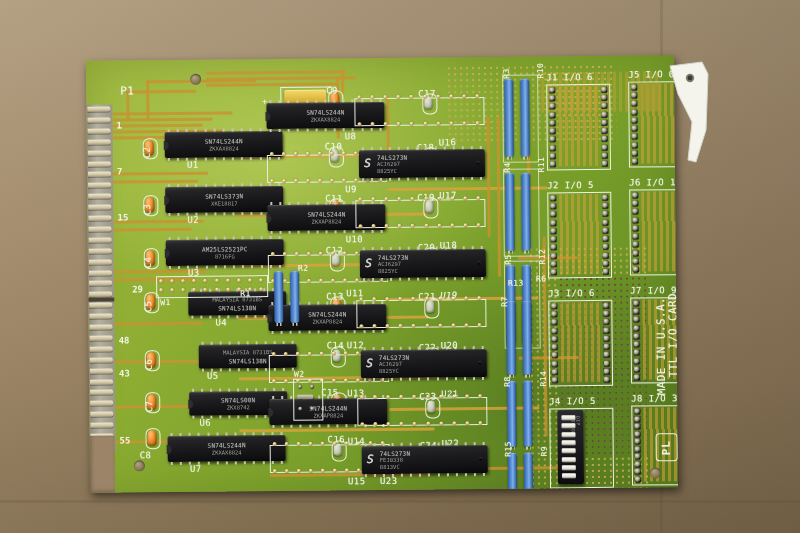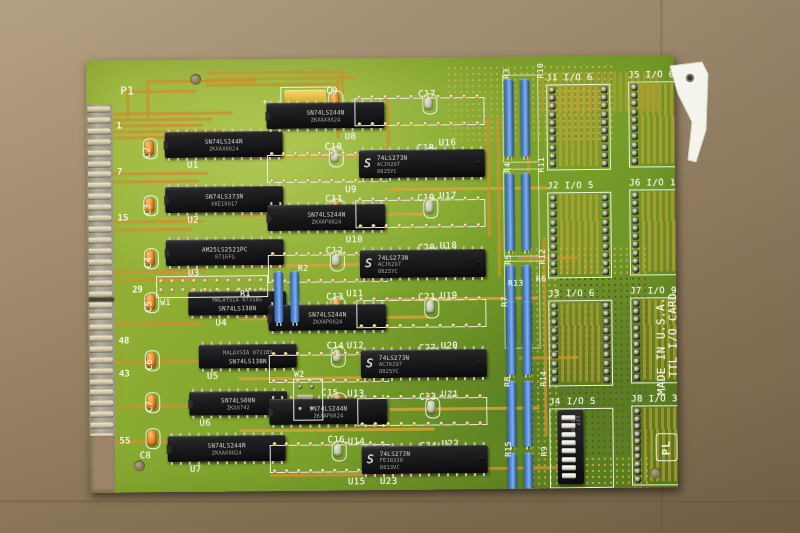--- a/index.html
+++ b/index.html
@@ -1012,21 +1012,21 @@
           <div class="pad"></div>
           <div class="pad"></div>
           <div class="pad"></div>
           <div class="pad"></div>
           <div class="pad"></div>
           <div class="pad"></div>
           <div class="pad"></div>
           <div class="pad"></div>
           <div class="pad"></div>
         </div>
-      <div class="silk" style="left:352px;top:233px;">U19</div>
+      <div class="silk" style="left:352px;top:233px;font-style:italic;">U19</div>
 
       <div class="ic" style="left:272px;top:292px;width:126px;height:28px;">
         <div class="pins top">
             <i></i>
             <i></i>
             <i></i>
             <i></i>
             <i></i>
             <i></i>
             <i></i>

